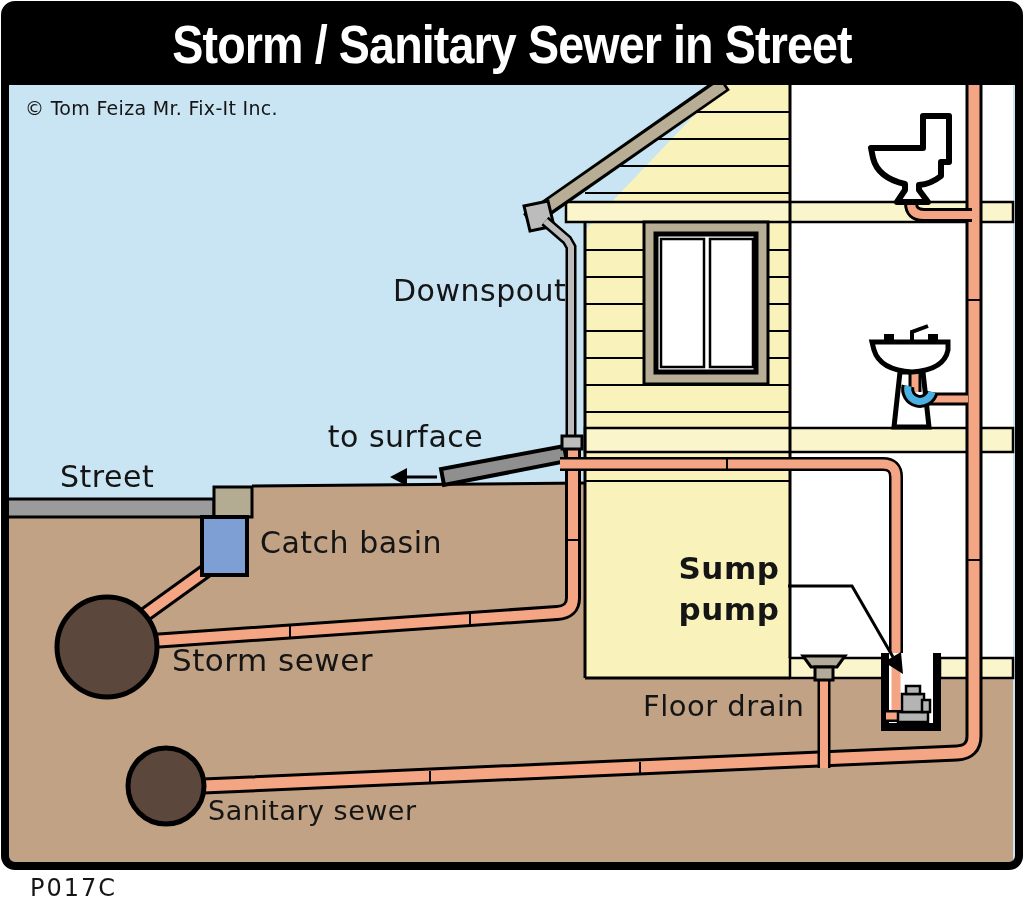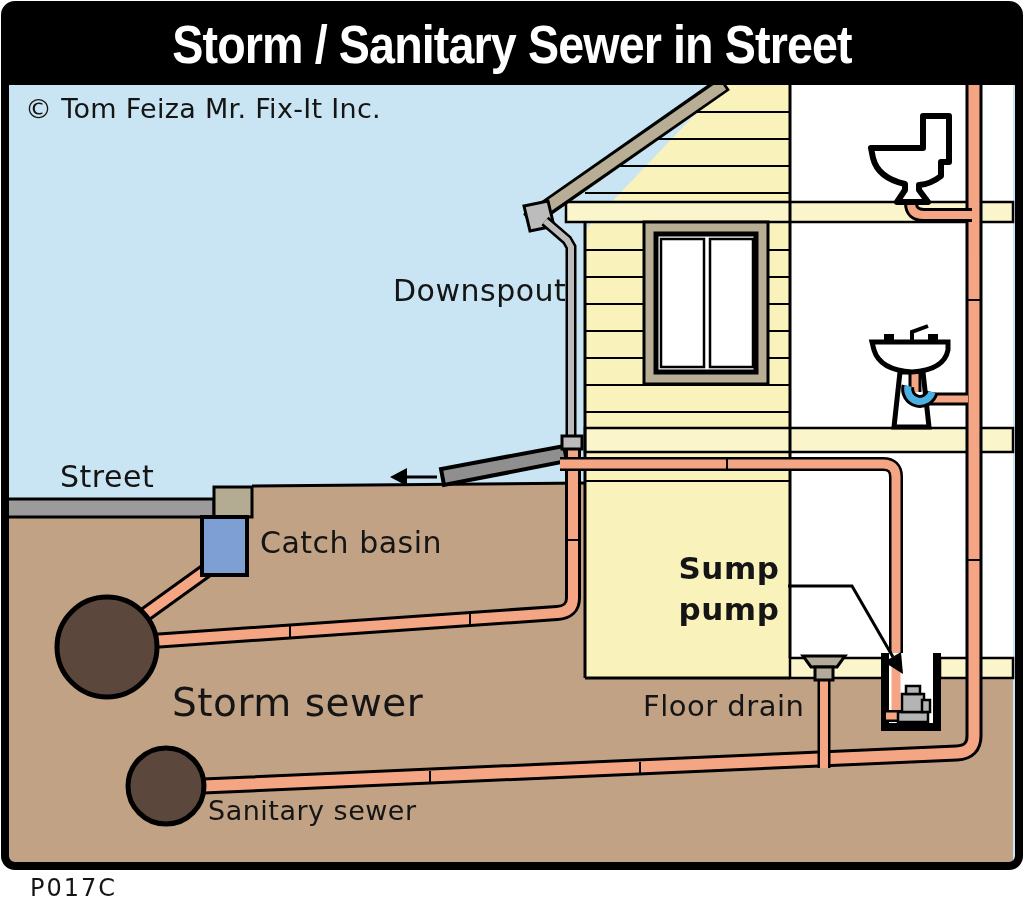--- a/index.html
+++ b/index.html
@@ -39,26 +39,26 @@
   .arrow{fill:var(--c-outline);}
   .frame{fill:none;stroke:var(--c-frame);stroke-width:8;}
   
   .label{position:absolute;color:var(--c-label_text);font-size:30px;white-space:pre;
          letter-spacing:.5px;line-height:37px;}
   .label.center{text-align:center;}
   #title-band{position:absolute;left:8px;top:8px;width:1008px;height:77px;background:var(--c-frame);}
   #title{position:absolute;left:0;top:14px;width:1024px;height:62px;text-align:center;
          color:var(--c-title_text);font-family:"Liberation Sans",sans-serif;font-weight:bold;
          font-size:53px;letter-spacing:-1px;transform:scaleX(.88);line-height:62px;}
-  #copyright{left:25px;top:90px;font-size:27px;letter-spacing:.3px;}
+  #copyright{left:25px;top:90px;font-size:19px;letter-spacing:.3px;}
   #lbl-downspout{left:393px;top:272px;}
   #lbl-sump-surface{left:298px;top:381px;width:215px;}
   #lbl-street{left:60px;top:458px;}
   #lbl-catch-basin{left:260px;top:524px;}
-  #lbl-storm-sewer{left:172px;top:642px;font-size:39px;margin-top:42px;}
+  #lbl-storm-sewer{left:172px;top:642px;font-size:31px;}
   #lbl-sump-pump{left:668px;top:548px;width:122px;font-size:31px;line-height:41px;font-weight:bold;}
   #lbl-floor-drain{left:643px;top:688px;font-size:29px;}
   #lbl-sanitary-sewer{left:208px;top:792px;font-size:27px;}
   #code{left:30px;top:870px;font-size:24px;letter-spacing:2px;}
 </style>
 </head>
 <body>
 
 <svg width="1024" height="910" viewBox="0 0 1024 910">
   <defs>
@@ -187,20 +187,20 @@
 
   <rect fill="#000000" x="8" y="8" width="1008" height="77"></rect>
   <rect class="frame" x="5" y="5" width="1014" height="861" rx="10"></rect>
 </svg>
 
 <div id="title-band"></div>
 <div id="title">Storm / Sanitary Sewer in Street</div>
 <div id="copyright" class="label">© Tom Feiza Mr. Fix-It Inc.</div>
 
 <div id="lbl-downspout" class="label">Downspout</div>
-<div id="lbl-sump-surface" class="label center"><br></div>
+<div id="lbl-sump-surface" class="label center"><br><span>to surface</span></div>
 <div id="lbl-street" class="label">Street</div>
 <div id="lbl-catch-basin" class="label">Catch basin</div>
 <div id="lbl-storm-sewer" class="label">Storm sewer</div>
 <div id="lbl-sump-pump" class="label center"><span>Sump</span><br><span>pump</span></div>
 <div id="lbl-floor-drain" class="label">Floor drain</div>
 <div id="lbl-sanitary-sewer" class="label">Sanitary sewer</div>
 <div id="code" class="label">P017C</div>
 
 </body></html>

